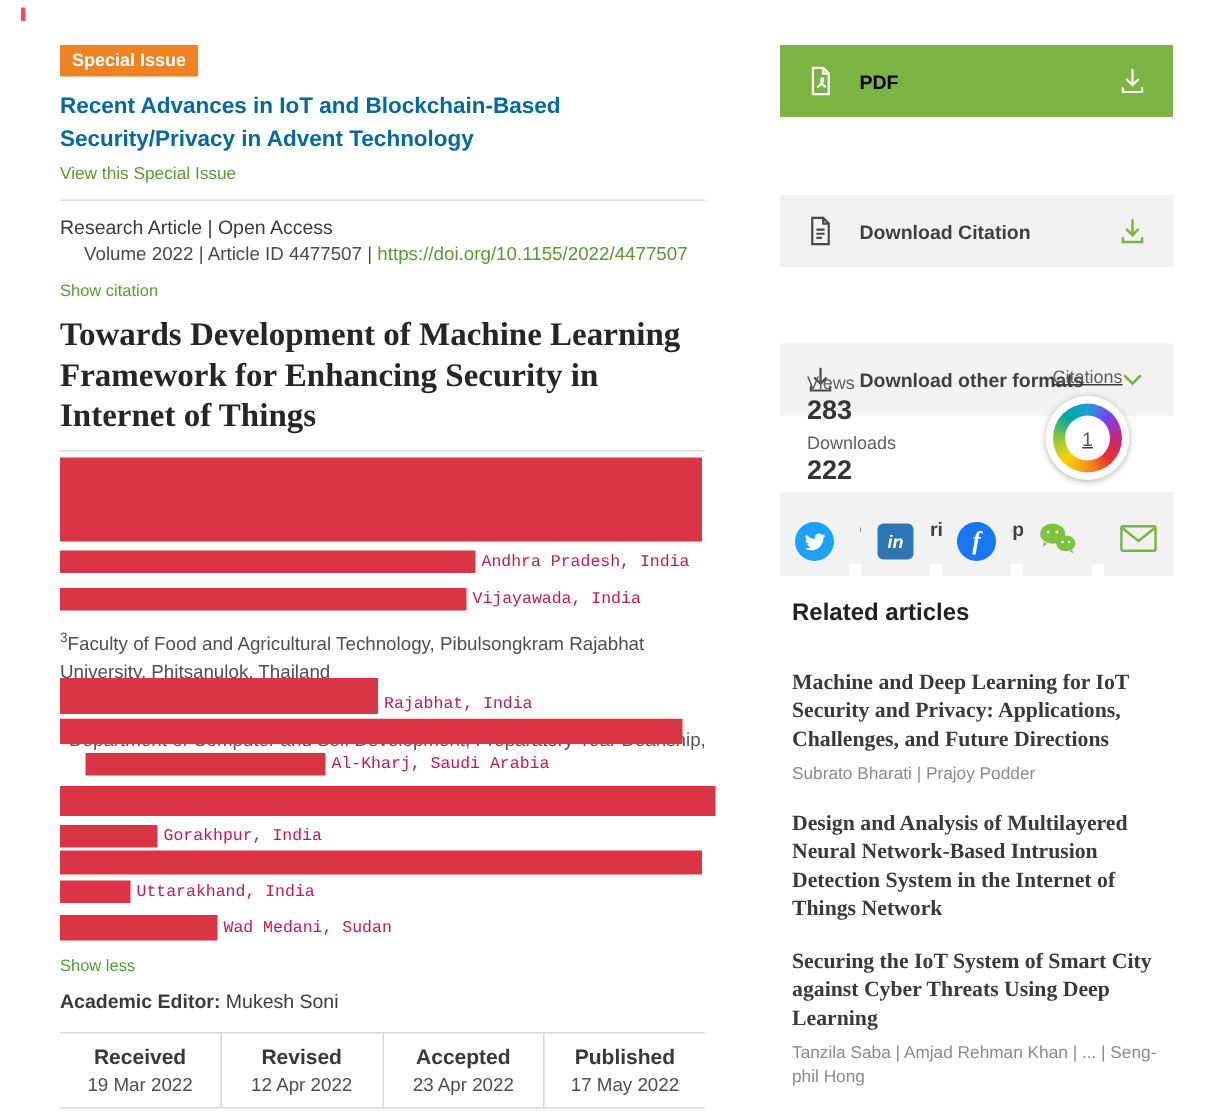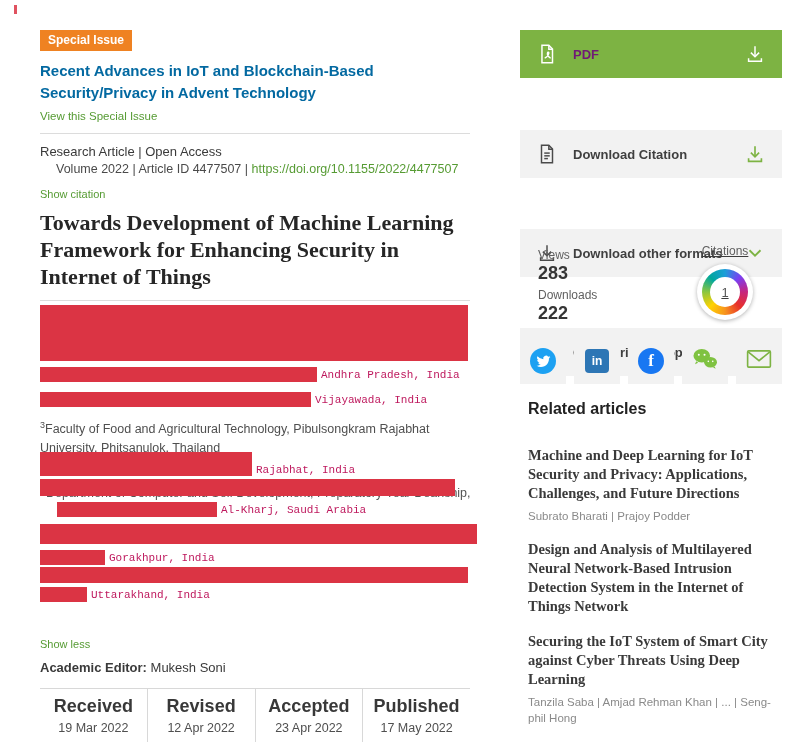--- a/index.html
+++ b/index.html
@@ -28,50 +28,50 @@
   .affil-plain{font-size:12.5px;color:#4f4f4f;line-height:19px;width:420px;}
   .peek{position:relative;height:21px;overflow:hidden;}
   .peek .peek-txt{position:absolute;left:6px;bottom:0;font-size:12.5px;color:#555;white-space:nowrap;}
   .peek .overlay{position:absolute;left:0;top:0;}
   .editor-line{font-size:13px;color:#3a3a3a;}
   .editor-line b{font-weight:bold;}
 
   .dates{display:flex;width:430px;border-top:1px solid #d8d8d8;border-bottom:1px solid #d8d8d8;}
   .dates .cell{flex:1;text-align:center;padding:7px 0 8px 0;}
   .dates .cell + .cell{border-left:1px solid #d8d8d8;}
-  .dates .dl{font-size:18px;font-weight:bold;color:#383838;margin-bottom:4px;}
+  .dates .dl{font-size:14px;font-weight:bold;color:#383838;margin-bottom:4px;}
   .dates .dv{font-size:12.5px;color:#4f4f4f;}
 
   
   .sidebar{position:absolute;left:520px;top:0;width:262px;}
   .menu-row{position:relative;height:48px;background:#f2f2f2;display:flex;align-items:center;
             padding:0 16px;box-sizing:border-box;margin-bottom:2px;cursor:pointer;}
   .menu-row.primary{background:var(--accent-green);}
   .menu-row .lbl{font-size:13px;font-weight:600;color:#3f3f3f;margin-left:15px;}
-  .menu-row.primary .lbl{color:#701a75;}
+  .menu-row.primary .lbl{color:#000000;}
   .menu-row .right-ic{margin-left:auto;}
   .ic{width:22px;height:22px;flex:0 0 auto;}
   .ic svg{width:22px;height:22px;display:block;}
   .stroke-dark path,.stroke-dark rect{stroke:#4a4a4a;}
   .stroke-white path,.stroke-white rect{stroke:#ffffff;}
   .stroke-green path,.stroke-green rect{stroke:var(--accent-green);}
 
   .stats{display:flex;justify-content:space-between;padding:8px 14px 0 18px;}
   .stat-lbl{font-size:12px;color:#5f5f5f;margin-top:4px;}
   .stat-val{font-size:18px;font-weight:bold;color:#353535;line-height:22px;}
   .cit-col{width:86px;text-align:center;text-decoration:underline;}
   .dim-badge{margin:6px auto 0 auto;width:56px;height:56px;border-radius:50%;background:#fff;
              box-shadow:0 1px 4px rgba(0,0,0,.3);display:flex;align-items:center;justify-content:center;cursor:pointer;}
   .dim-ring{width:46px;height:46px;border-radius:50%;
             background:conic-gradient(#1b9ed9,#7b3ff2,#c6267e,#e8312a,#f7941d,#ffd200,#8cc63f,#00a79d,#1b9ed9);
             display:flex;align-items:center;justify-content:center;}
   .dim-core{width:30px;height:30px;border-radius:50%;background:#fff;display:flex;align-items:center;
             justify-content:center;font-size:13px;color:#555;}
 
-  .social{display:flex;gap:8px;}
+  .social{display:flex;gap:8px;font-style:italic;}
   .social .cell{flex:1;height:46px;background:#f2f2f2;display:flex;align-items:center;justify-content:center;cursor:pointer;}
   .round-ic{width:26px;height:26px;border-radius:50%;display:flex;align-items:center;justify-content:center;}
   .tw{background:var(--twitter-blue);}
   .fb{background:var(--facebook-blue);color:#fff;font-weight:bold;font-size:17px;font-family:"Liberation Serif",serif;}
   .li{width:24px;height:24px;border-radius:4px;background:var(--linkedin-blue);color:#fff;font-weight:bold;
       font-size:12px;display:flex;align-items:center;justify-content:center;}
 
   .rel-head{font-size:16px;font-weight:bold;color:#222;}
   .rel-title{font-family:"Liberation Serif", serif;font-weight:bold;font-size:14.5px;line-height:19px;
              color:#3a3a3a;width:255px;cursor:pointer;}
@@ -143,20 +143,24 @@
       <span class="redact" style="width:65px;height:15px;"></span>
       <span class="txt">Gorakhpur, India</span>
     </div>
 
     <div class="abs redact" style="top:567px;left:0;width:428px;height:16px;"></div>
     <div class="abs affil-row" style="top:587px;left:0;">
       <span class="redact" style="width:47px;height:15px;"></span>
       <span class="txt">Uttarakhand, India</span>
     </div>
 
+    <div class="abs affil-row" style="top:610px;left:0;">
+      <span class="redact" style="width:105px;height:17px;"></span>
+      <span class="txt">Wad Medani, Sudan</span>
+    </div>
 
     <a class="abs green-link" style="top:638px;left:0;font-size:11px;">Show less</a>
 
     <div class="abs editor-line" style="top:660px;left:0;">
       <b>Academic Editor:</b>
       <span>Mukesh Soni</span>
     </div>
 
     <div class="abs dates" style="top:688px;left:0;">
       <div class="cell">

